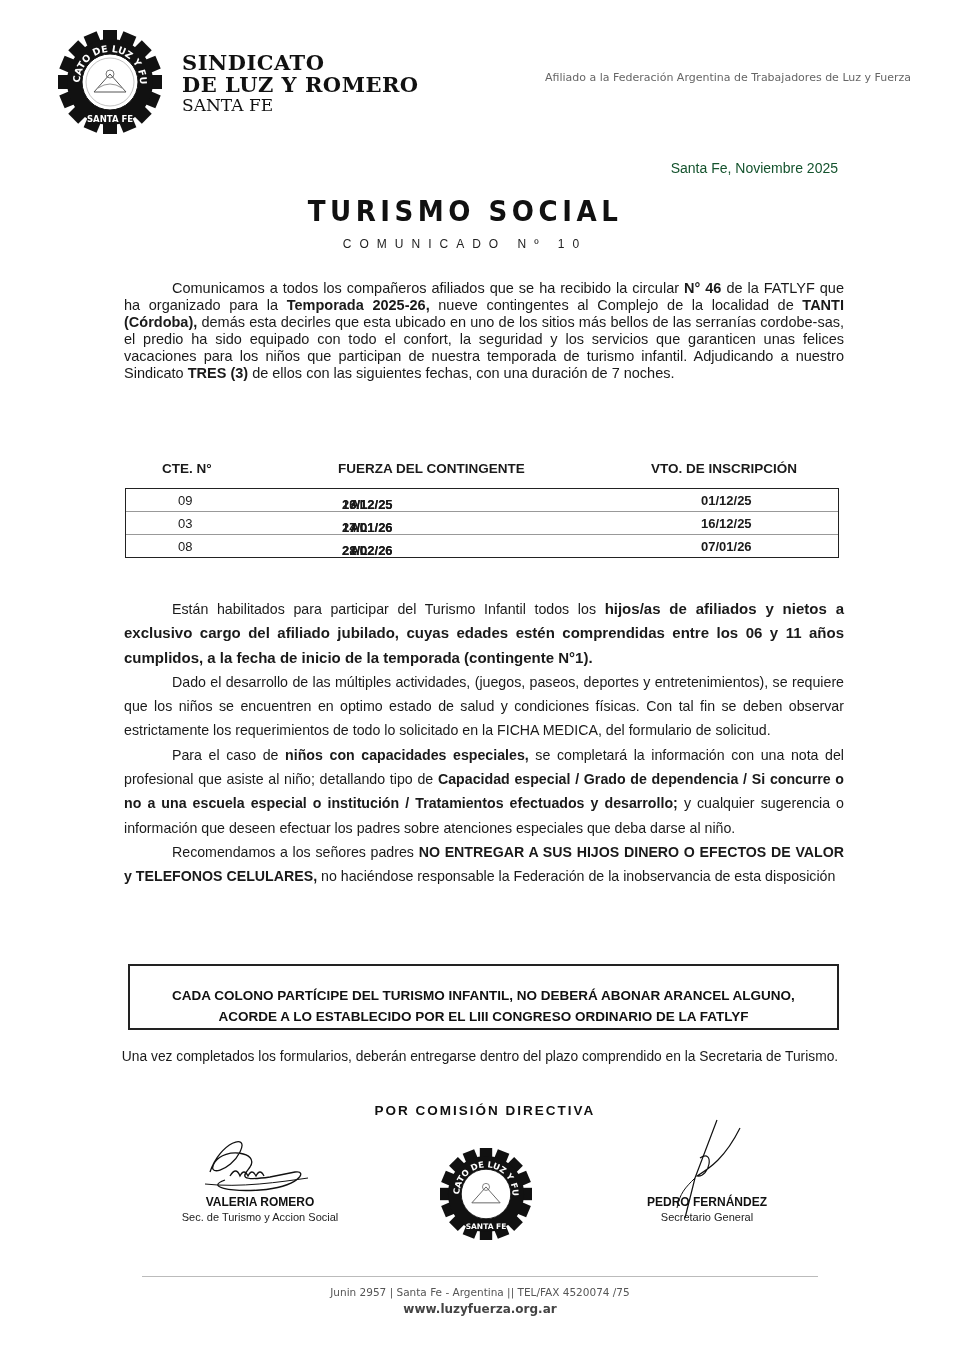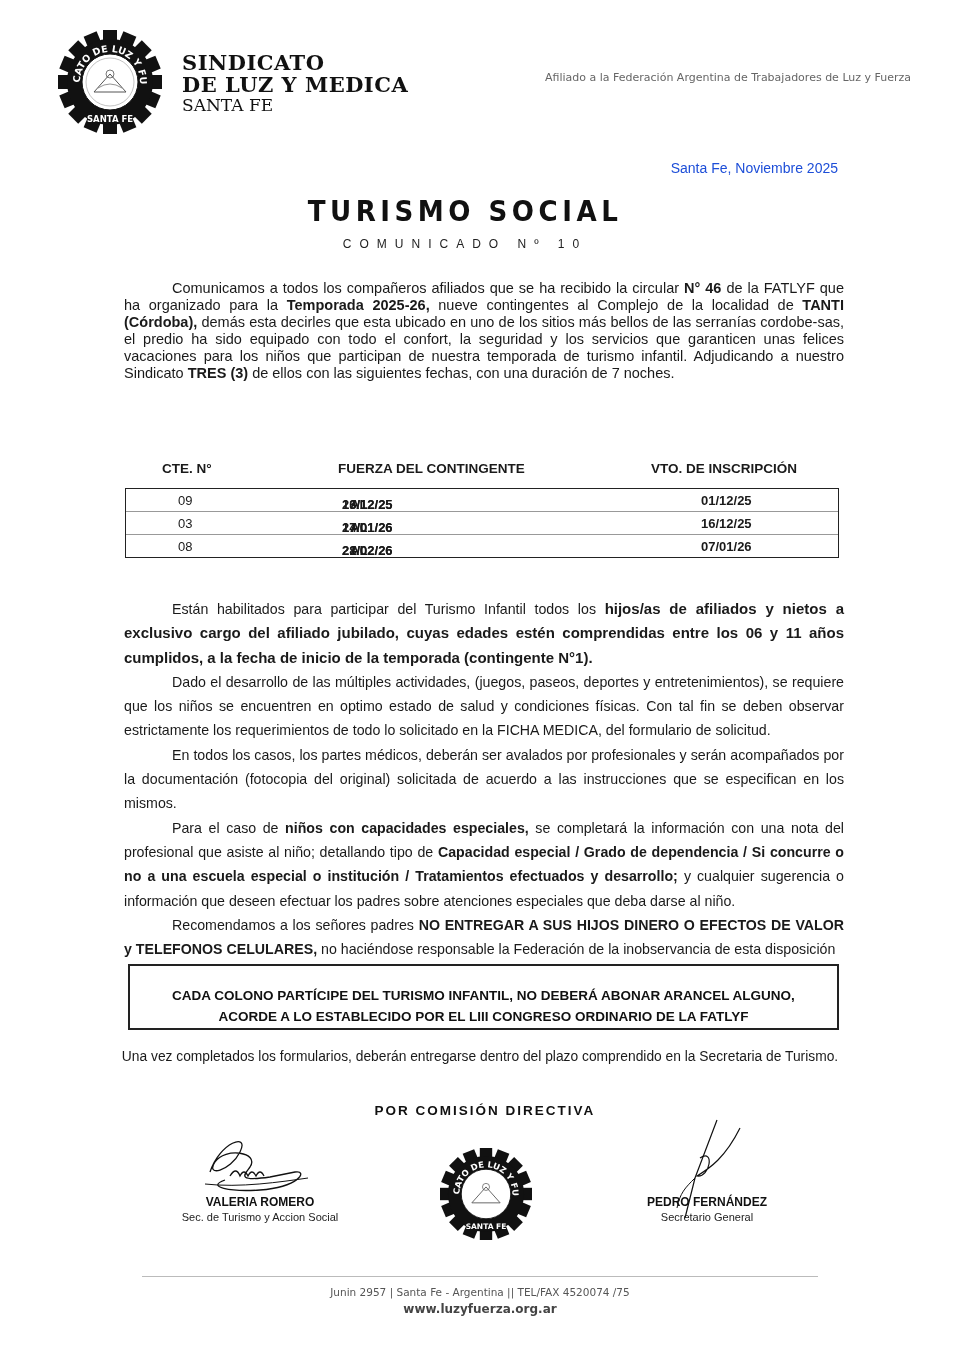--- a/index.html
+++ b/index.html
@@ -7,21 +7,21 @@
   .abs { position: absolute; }
 
   
   .logo-seal { position: absolute; left: 58px; top: 30px; width: 104px; height: 104px; }
   .brand { position: absolute; left: 182px; top: 52px; line-height: 1; }
   .brand .l1, .brand .l2 { font-family: "DejaVu Serif", serif; font-weight: bold; font-size: 21px; letter-spacing: 0.5px; color: #111; display:block; }
   .brand .l2 { margin-top: 1px; }
   .brand .l3 { font-family: "DejaVu Serif", serif; font-size: 17px; color: #111; display:block; margin-top: 2px; }
   .affil { position: absolute; left: 545px; top: 70px; font-size: 11px; color: #666; line-height: 16px; font-family: "DejaVu Sans", sans-serif; }
 
-  .date { position: absolute; right: 122px; top: 160px; font-size: 14px; color: #1d4ed8; margin-left: 15px; }
+  .date { position: absolute; right: 122px; top: 160px; font-size: 14px; color: #14532d; margin-left: 15px; }
 
   .title { position: absolute; left: 0; width: 930px; top: 194px; text-align: center; font-family: "DejaVu Sans", sans-serif; font-weight: bold; font-size: 29px; letter-spacing: 5px; color: #111; transform: scaleX(0.9); }
   .subtitle { position: absolute; left: 0; width: 930px; top: 237px; text-align: center; font-size: 12px; letter-spacing: 8px; color: #222; }
 
   .para { position: absolute; left: 124px; width: 720px; font-family: "Liberation Sans", sans-serif; font-size: 14.5px; color: #1a1a1a; text-align: justify; }
   .p1 { top: 280px; line-height: 17px; }
   .p1 .indent, .pb .indent { display:inline-block; width: 48px; }
   b { font-weight: bold; }
 
   
@@ -93,21 +93,21 @@
   <circle cx="52" cy="52" r="24" fill="none" stroke="#999" stroke-width="0.6"></circle>
   <path d="M36 62 L52 44 L68 62 Z" fill="none" stroke="#555" stroke-width="1"></path>
   <path d="M40 58 Q52 50 64 58" fill="none" stroke="#777" stroke-width="0.8"></path>
   <circle cx="52" cy="44" r="4" fill="none" stroke="#555" stroke-width="0.8"></circle>
   <text font-size="9.5" font-weight="bold" fill="#fff" font-family="DejaVu Sans, sans-serif"><textPath href="#topArc" startOffset="50%" text-anchor="middle">SINDICATO DE LUZ Y FUERZA</textPath></text>
   <text font-size="8.5" font-weight="bold" fill="#fff" font-family="DejaVu Sans, sans-serif" x="52" y="92" text-anchor="middle">SANTA FE</text>
 </svg>
 
 <div class="brand">
   <span class="l1">SINDICATO</span>
-  <span class="l2">DE LUZ Y MEDICA</span>
+  <span class="l2">DE LUZ Y ROMERO</span>
   <span class="l3">SANTA FE</span>
 </div>
 
 <div class="affil">
   <div>Afiliado a la Federación Argentina de Trabajadores de Luz y Fuerza</div>
 </div>
 
 <div class="date">Santa Fe, Noviembre 2025</div>
 
 <div class="title">TURISMO SOCIAL</div>
@@ -146,21 +146,20 @@
         <span class="al">AL</span>
         <span>28/02/26</span>
       </span>
     <span class="c3">07/01/26</span>
   </div>
 </div>
 
 <div class="pb" style="top:597px">
   <p><span class="indent"></span><span>Están habilitados para participar del Turismo Infantil todos los </span><b class="big">hijos/as de afiliados y nietos a exclusivo cargo del afiliado jubilado, cuyas edades estén comprendidas entre los 06 y 11 años cumplidos, a la fecha de inicio de la temporada (contingente N°1).</b></p>
   <p><span class="indent"></span><span>Dado el desarrollo de las múltiples actividades, (juegos, paseos, deportes y entretenimientos), se requiere que los niños se encuentren en optimo estado de salud y condiciones físicas.  Con tal fin se deben observar estrictamente los requerimientos de todo lo solicitado en la FICHA MEDICA, del formulario de solicitud.</span></p>
-  <p><span class="indent"></span><span>En todos los casos, los partes médicos, deberán ser avalados por profesionales y serán acompañados por la documentación (fotocopia del original) solicitada de acuerdo a las instrucciones que se especifican en los mismos.</span></p>
   <p><span class="indent"></span><span>Para el caso de </span><b>niños con capacidades especiales,</b><span> se completará la información con una nota del profesional que asiste al niño; detallando tipo de </span><b>Capacidad especial / Grado de dependencia / Si concurre o no a una escuela especial o institución / Tratamientos efectuados y desarrollo;</b><span> y cualquier sugerencia o información que deseen efectuar los padres sobre atenciones especiales que deba darse al niño.</span></p>
   <p><span class="indent"></span><span>Recomendamos a los señores padres </span><b>NO ENTREGAR A SUS HIJOS DINERO O EFECTOS DE VALOR y TELEFONOS CELULARES,</b><span> no haciéndose responsable la Federación de la inobservancia de esta disposición</span></p>
 </div>
 
 <div class="notice">
   <div class="inner">
     <div>CADA COLONO PARTÍCIPE DEL TURISMO INFANTIL, NO DEBERÁ ABONAR ARANCEL ALGUNO,</div>
     <div>ACORDE A LO ESTABLECIDO POR EL LIII CONGRESO ORDINARIO DE LA FATLYF</div>
   </div>
 </div>

